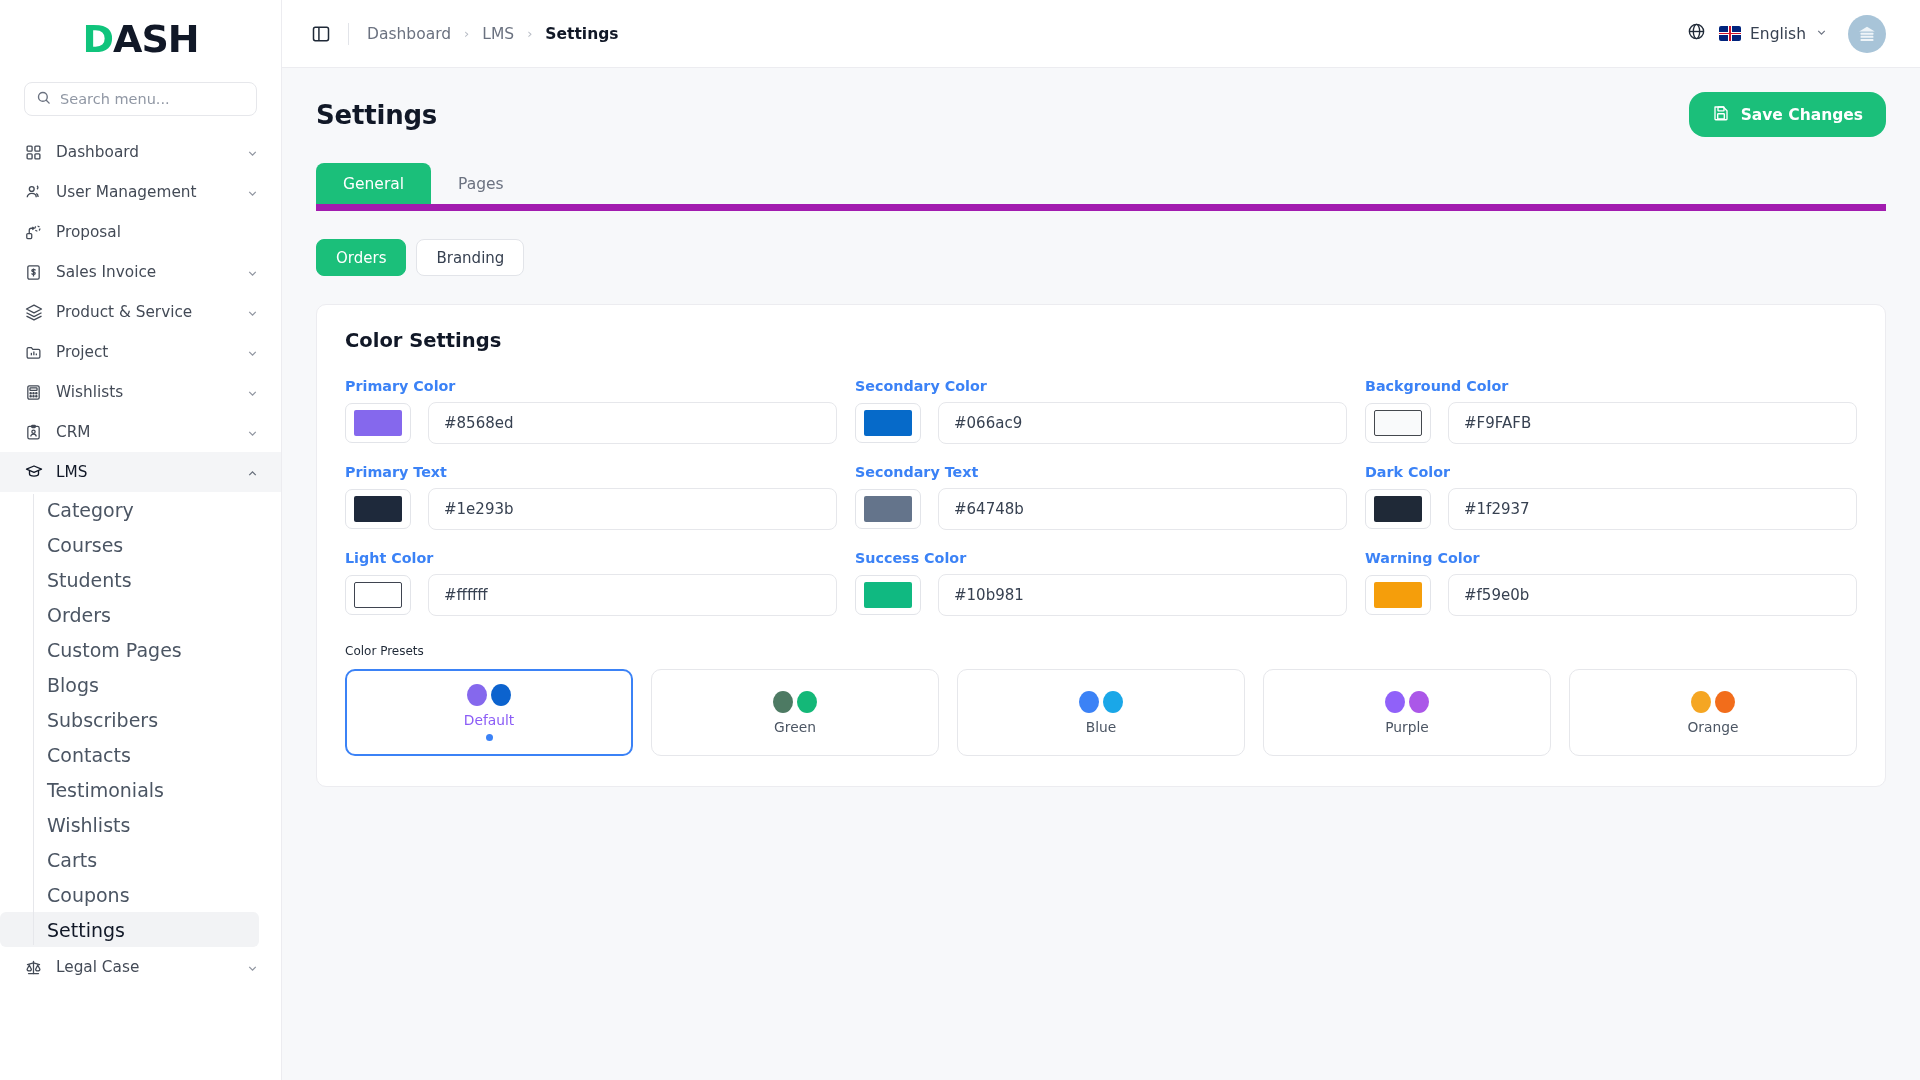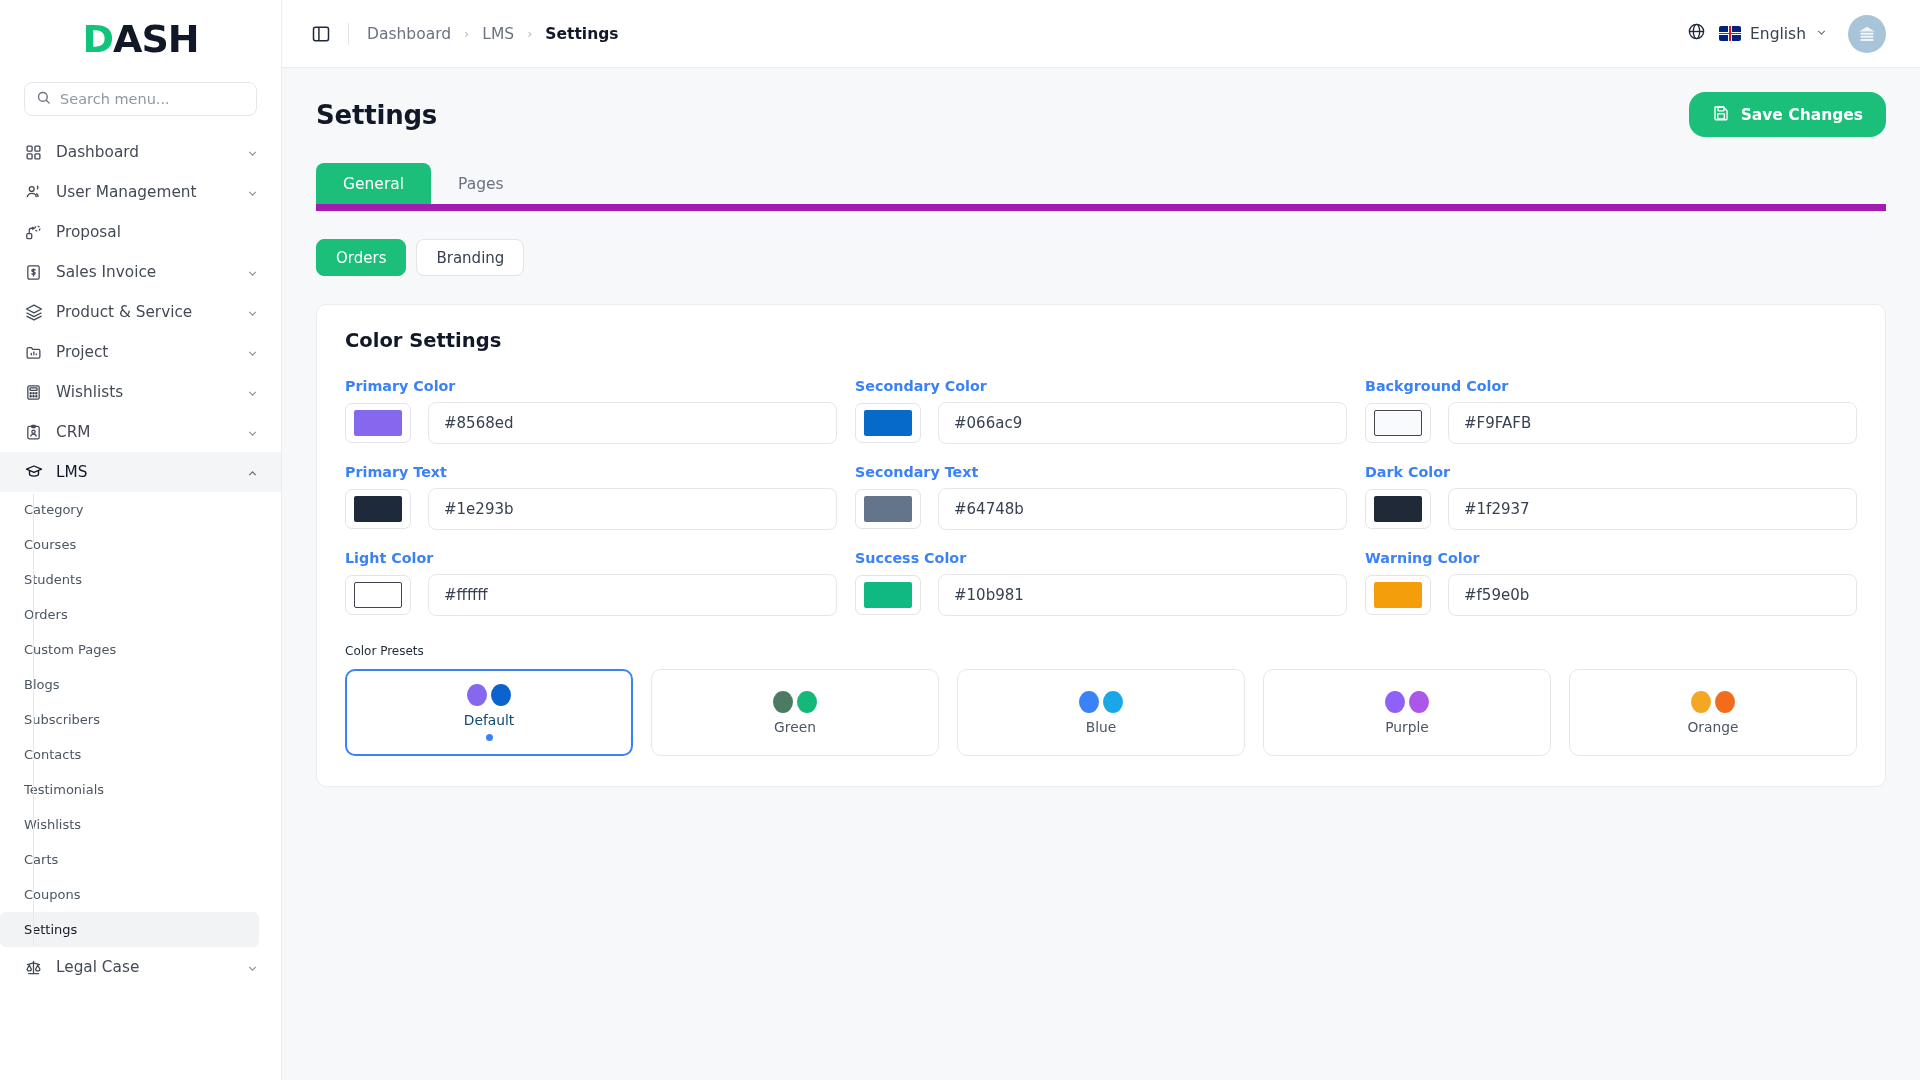--- a/index.html
+++ b/index.html
@@ -48,21 +48,21 @@
   .nav-item .chev { width: 13px; height: 13px; opacity: .75; }
   .nav-item.active { background: #f4f5f7; color: #111827; font-weight: 400; }
 
   .submenu { position: relative; padding-left: 0; }
   .submenu::before {
     content: ""; position: absolute; left: 33px; top: 2px; bottom: 2px;
     width: 1px; background: #e6e7eb;
   }
   .sub-item {
     display: flex; align-items: center; height: 35px;
-    padding-left: 24px; font-size: 13px; color: #4b5563; cursor: pointer;
+    padding-left: 47px; font-size: 19px; color: #4b5563; cursor: pointer;
     margin-right: 22px; border-radius: 6px;
   }
   .sub-item.active { background: #f2f3f5; color: #111827; }
 
   
   .main { flex: 1; display: flex; flex-direction: column; background: #f7f8fa; min-width: 0; }
 
   .topbar {
     height: 68px; background: #fff; border-bottom: 1px solid #ececf0;
     display: flex; align-items: center; padding: 0 34px 0 14px; gap: 0;
@@ -151,21 +151,21 @@
   .presets { display: grid; grid-template-columns: repeat(5, 1fr); gap: 18px; }
   .preset {
     border: 1px solid #e6e7eb; border-radius: 10px; height: 87px;
     display: flex; flex-direction: column; align-items: center; justify-content: center;
     gap: 6px; cursor: pointer; background: #fff; position: relative;
   }
   .preset.selected { border: 2px solid #3b82f6; }
   .dots { display: flex; gap: 4px; }
   .dots i { display: block; width: 20px; height: 22px; border-radius: 50%; }
   .preset-name { font-size: 13.8px; color: #4b5563; }
-  .preset.selected .preset-name { color: #0c4a6e; }
+  .preset.selected .preset-name { color: #8b5cf6; }
   .sel-dot { width: 7px; height: 7px; border-radius: 50%; background: #3b82f6; }
 </style>
 </head>
 <body>
 
 <div class="app">
 
   <aside class="sidebar">
 
     <div class="logo-wrap">

